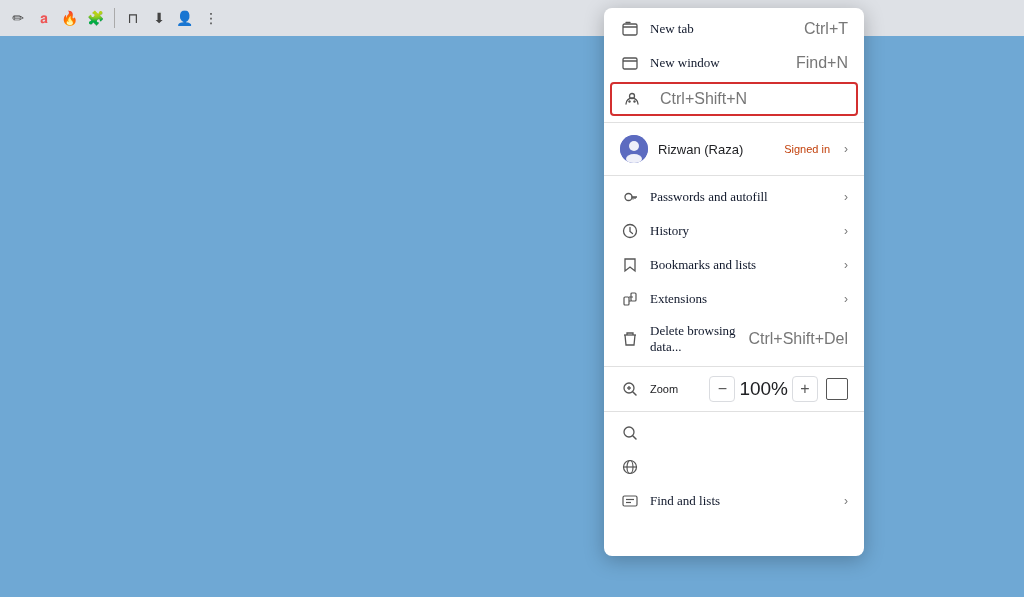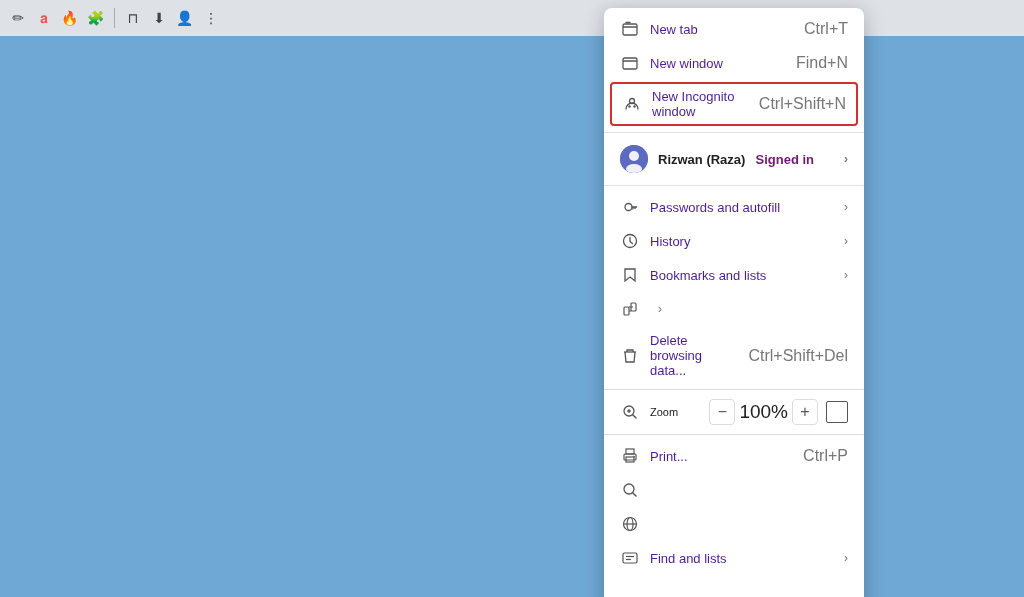--- a/index.html
+++ b/index.html
@@ -92,41 +92,41 @@
       justify-content: center;
       margin-right: 10px;
       color: #555;
       font-size: 14px;
       flex-shrink: 0;
     }
 
     .menu-item-label {
       flex: 1;
       font-size: 13px;
-      color: #4c1d95;
+      color: #0f172a;
+      font-family: Liberation Serif, serif;
     }
 
     .menu-item-shortcut {
       font-size: 16px;
       color: #777;
       margin-left: 8px;
     }
 
     .menu-item-arrow {
       font-size: 12px;
       color: #777;
       margin-left: 8px;
     }
 
     .profile-item {
       display: flex;
       align-items: center;
       padding: 8px 16px;
       cursor: pointer;
-      font-weight: bold;
     }
 
     .profile-avatar {
       width: 28px;
       height: 28px;
       border-radius: 50%;
       background: #5c6bc0;
       margin-right: 10px;
       display: flex;
       align-items: center;
@@ -137,23 +137,23 @@
       flex-shrink: 0;
     }
 
     .profile-name {
       flex: 1;
       font-size: 13px;
       color: #202124;
     }
 
     .profile-status {
-      font-size: 13px;
-      color: #701a75;
-      margin-right: 22px;
+      font-size: 11px;
+      color: #c2410c;
+      margin-right: 6px;
     }
 
     .zoom-row {
       display: flex;
       align-items: center;
       padding: 4px 16px;
       min-height: 36px;
     }
 
     .zoom-icon {
@@ -251,21 +251,20 @@
     </div>
     <div class="menu-item highlighted">
       <div class="menu-item-icon">
         <svg width="16" height="16" viewBox="0 0 16 16" fill="none">
           <circle cx="8" cy="5" r="2.5" stroke="#555" stroke-width="1.3" fill="none"></circle>
           <path d="M2 13c0-3.3 2.7-6 6-6s6 2.7 6 6" stroke="#555" stroke-width="1.3" fill="none" stroke-linecap="round"></path>
           <circle cx="5.5" cy="10.5" r="1.2" fill="#555"></circle>
           <circle cx="10.5" cy="10.5" r="1.2" fill="#555"></circle>
         </svg>
       </div>
-      <span class="menu-item-label">New Incognito window</span>
       <span class="menu-item-shortcut">Ctrl+Shift+N</span>
     </div>
   </div>
 
   <div class="menu-section">
     <div class="profile-item">
       <div class="profile-avatar">
         <svg width="28" height="28" viewBox="0 0 28 28">
           <circle cx="14" cy="14" r="14" fill="#5c6bc0"></circle>
           <circle cx="14" cy="11" r="5" fill="#fff" opacity="0.9"></circle>
@@ -311,20 +310,21 @@
       <span class="menu-item-arrow">›</span>
     </div>
     <div class="menu-item">
       <div class="menu-item-icon">
         <svg width="16" height="16" viewBox="0 0 16 16" fill="none">
           <rect x="2" y="6" width="5" height="8" rx="1" stroke="#555" stroke-width="1.2" fill="none"></rect>
           <rect x="9" y="2" width="5" height="8" rx="1" stroke="#555" stroke-width="1.2" fill="none"></rect>
           <path d="M7 10h2M11 6H7" stroke="#555" stroke-width="1.2"></path>
         </svg>
       </div>
+      <span class="menu-item-label">Extensions</span>
       <span class="menu-item-arrow">›</span>
     </div>
     <div class="menu-item">
       <div class="menu-item-icon">
         <svg width="16" height="16" viewBox="0 0 16 16" fill="none">
           <polyline points="2,4 14,4" stroke="#555" stroke-width="1.3"></polyline>
           <path d="M5 4V2h6v2" stroke="#555" stroke-width="1.3" fill="none"></path>
           <path d="M3 4l1 10h8l1-10" stroke="#555" stroke-width="1.3" fill="none"></path>
         </svg>
       </div>
@@ -350,32 +350,20 @@
         <button class="zoom-btn">+</button>
         <div class="zoom-fullscreen"></div>
       </div>
     </div>
   </div>
 
   <div class="menu-section">
     <div class="menu-item">
       <div class="menu-item-icon">
         <svg width="16" height="16" viewBox="0 0 16 16" fill="none">
-          <rect x="4" y="1" width="8" height="5" stroke="#555" stroke-width="1.2" fill="none"></rect>
-          <rect x="2" y="6" width="12" height="6" rx="1" stroke="#555" stroke-width="1.2" fill="none"></rect>
-          <rect x="4" y="9" width="8" height="5" stroke="#555" stroke-width="1.2" fill="none"></rect>
-          <circle cx="12" cy="8.5" r="0.8" fill="#555"></circle>
-        </svg>
-      </div>
-      <span class="menu-item-label">Print...</span>
-      <span class="menu-item-shortcut">Ctrl+P</span>
-    </div>
-    <div class="menu-item">
-      <div class="menu-item-icon">
-        <svg width="16" height="16" viewBox="0 0 16 16" fill="none">
           <circle cx="7" cy="7" r="5" stroke="#555" stroke-width="1.3" fill="none"></circle>
           <line x1="11" y1="11" x2="14" y2="14" stroke="#555" stroke-width="1.5" stroke-linecap="round"></line>
         </svg>
       </div>
     </div>
     <div class="menu-item">
       <div class="menu-item-icon">
         <svg width="16" height="16" viewBox="0 0 16 16" fill="none">
           <circle cx="8" cy="8" r="6.5" stroke="#555" stroke-width="1.2" fill="none"></circle>
           <ellipse cx="8" cy="8" rx="3" ry="6.5" stroke="#555" stroke-width="1.2" fill="none"></ellipse>

